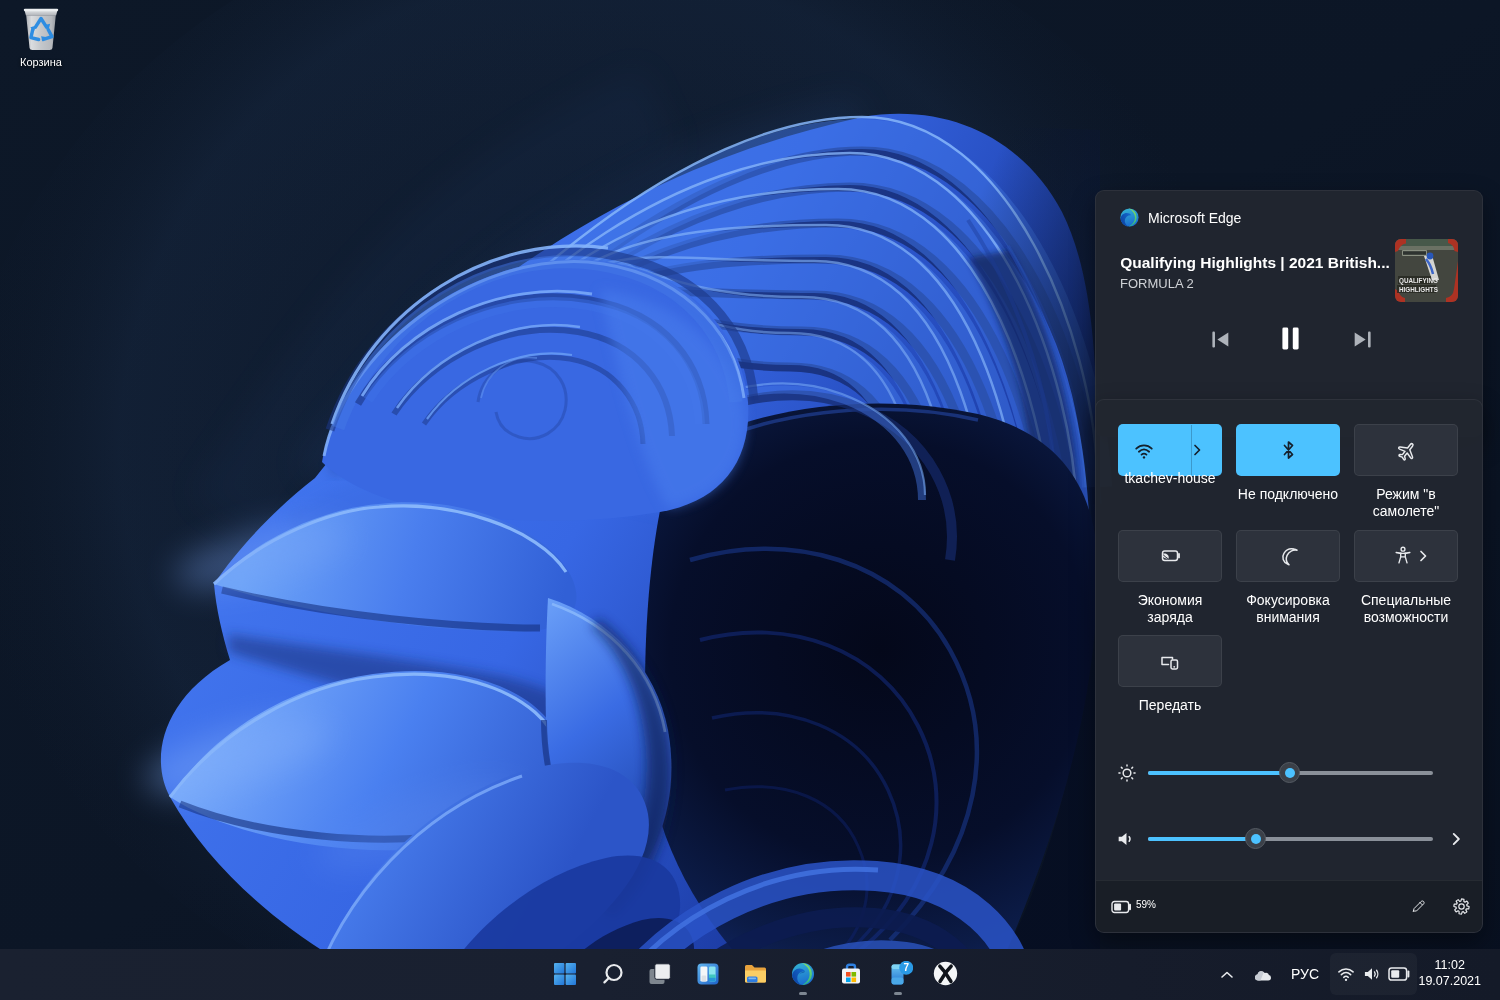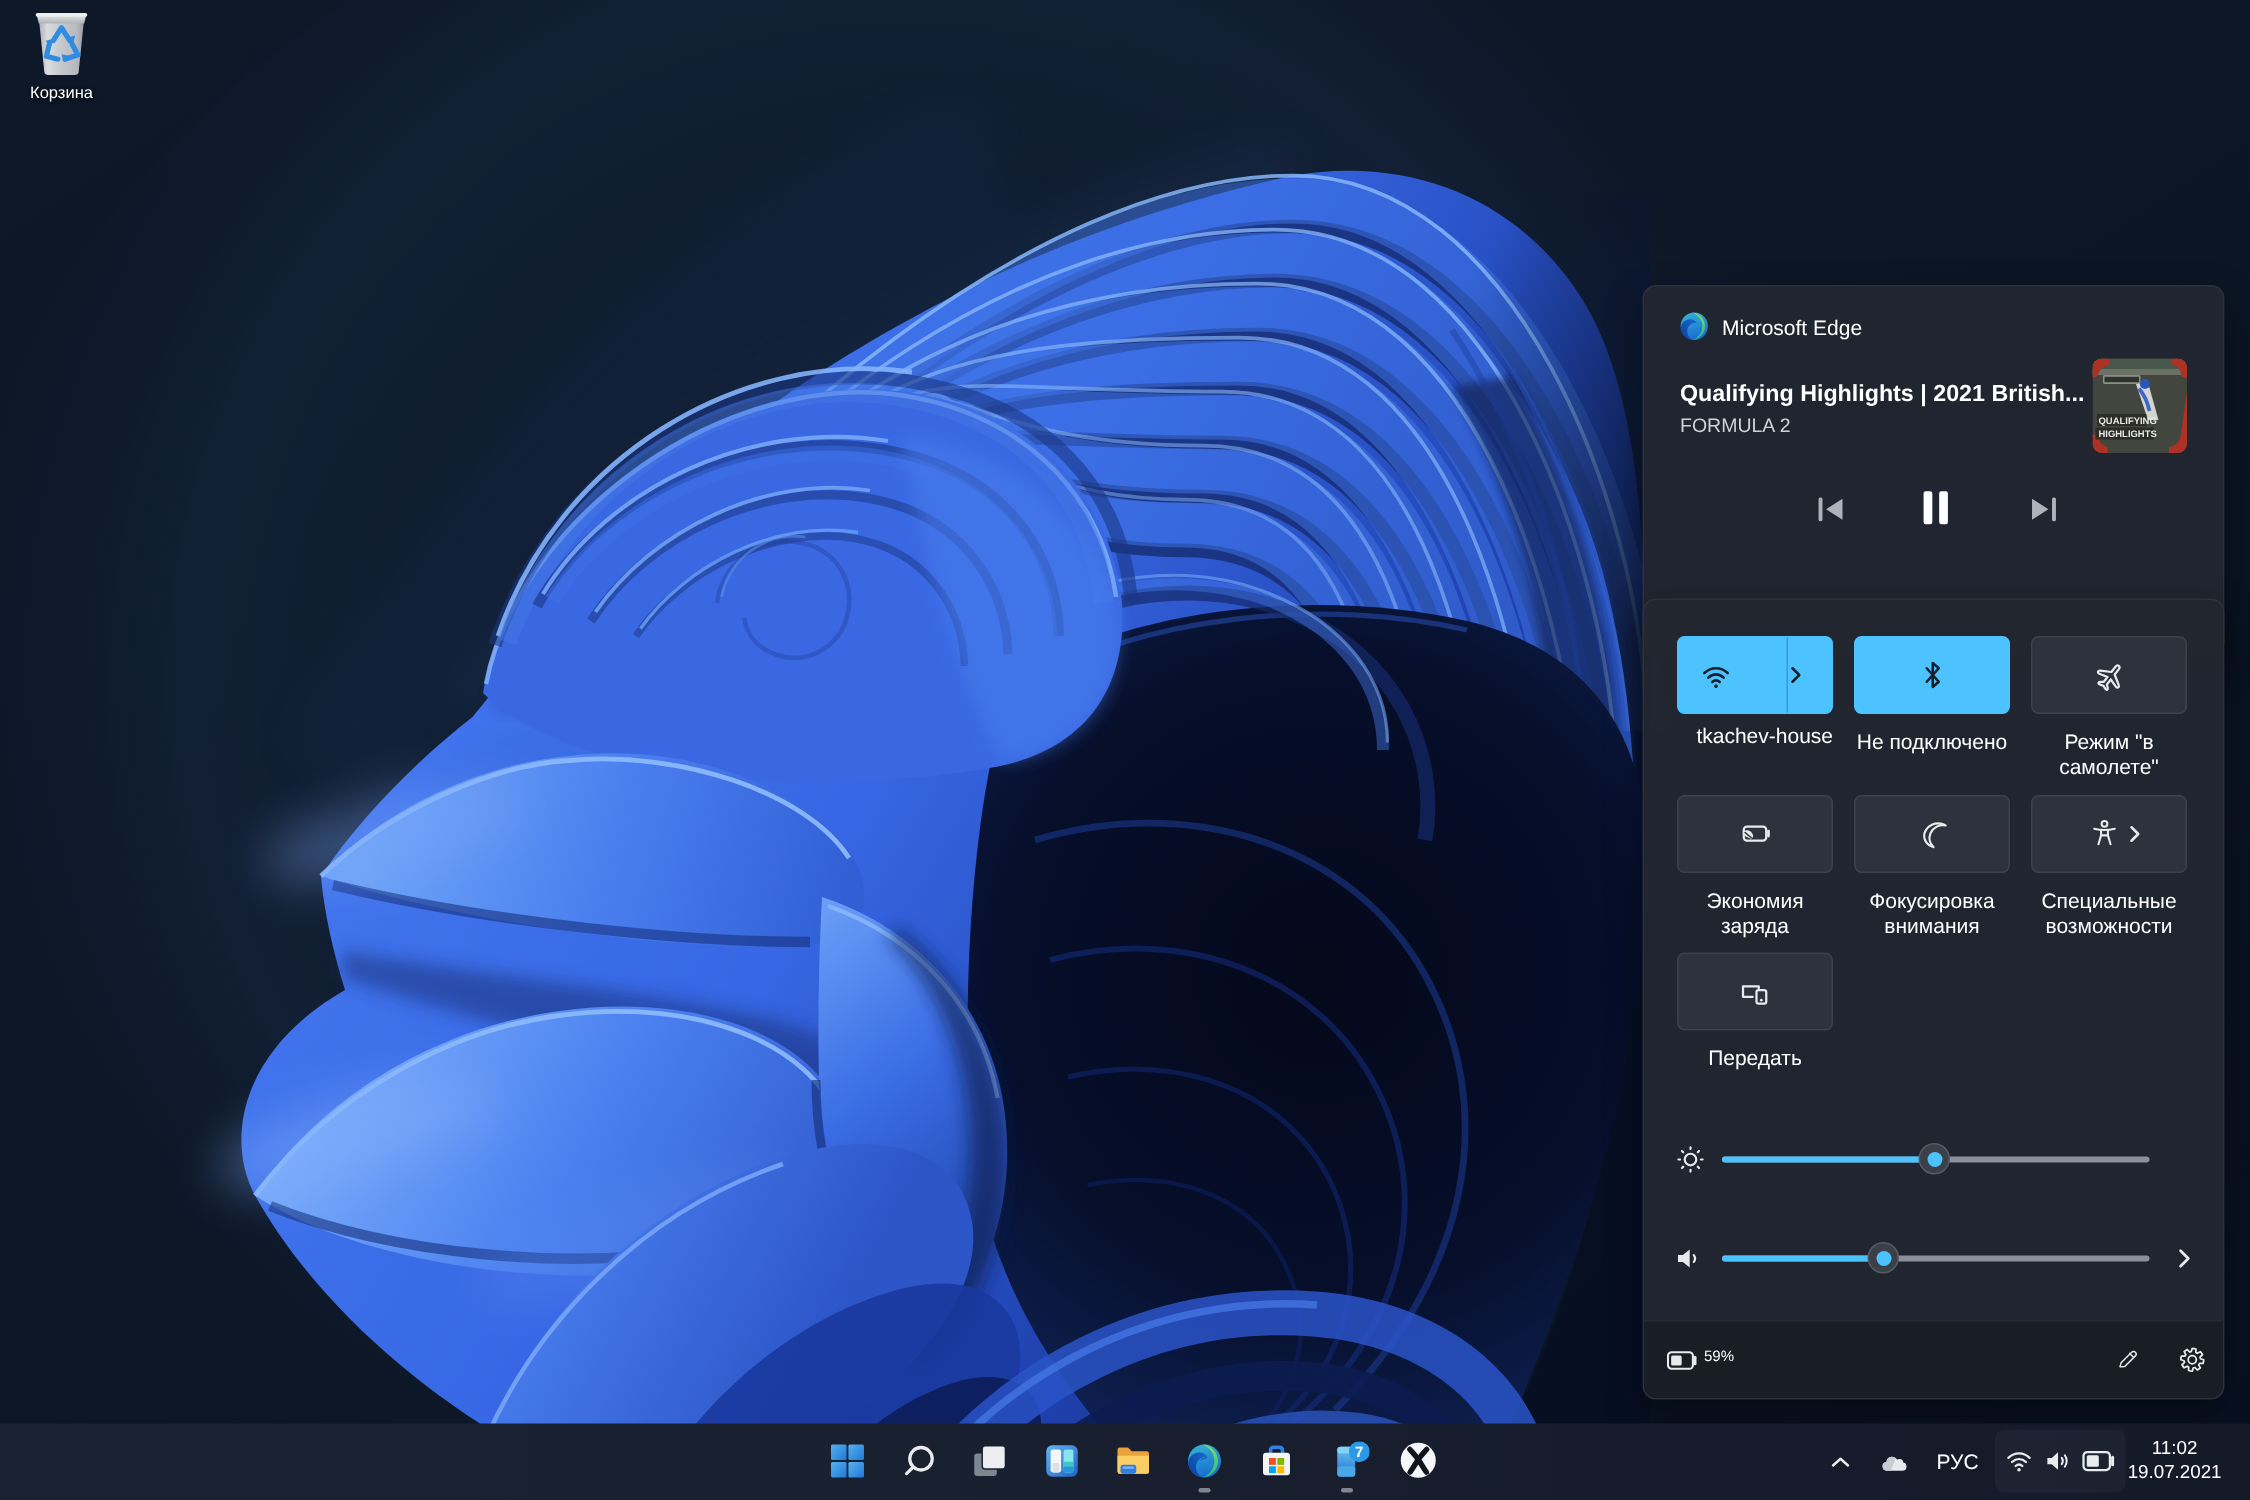--- a/index.html
+++ b/index.html
@@ -203,21 +203,21 @@
     </g>
     <g fill="#2e8de2">
       <path d="M26.2 20.3 l5.4 -1.4 -1.6 5.8 Z"></path>
       <path d="M27.2 33 l-3.4 4.6 -1.8 -5.6 Z"></path>
       <path d="M14.6 26.8 l-3.8 -4.2 5.8 -1.4 Z"></path>
     </g>
   </svg>
   <div style="color:#fff;font-size:11px;margin-top:4px;text-shadow:0 1px 3px rgba(0,0,0,.95)">Корзина</div>
 </div>
 
-<div class="panel" id="media" style="left:1095px;top:190px;width:388px;height:247px;">
+<div class="panel" id="media" style="left:1095px;top:190px;width:388px;height:247px;text-align:center;">
   <svg class="abs" style="left:24px;top:17px" width="19" height="19" viewBox="0 0 24 24">
     <defs>
       <linearGradient id="eg1" x1="0" y1="0" x2=".3" y2="1">
           <stop offset="0" stop-color="#35b7d4"></stop>
           <stop offset="1" stop-color="#1b6fd0"></stop>
         </linearGradient>
       <linearGradient id="eg2" x1=".5" y1="0" x2=".5" y2="1">
           <stop offset="0" stop-color="#8ae05c"></stop>
           <stop offset="1" stop-color="#27b789"></stop>
         </linearGradient>
@@ -288,21 +288,21 @@
     <path d="M5 2.5 L9.5 7 L5 11.5"></path>
   </svg>
   <div class="tile on" style="left:140px;top:24px;"></div>
   <svg class="abs" style="left:184px;top:39px" width="17" height="22" viewBox="0 0 16 22" fill="none" stroke="#15202c" stroke-width="1.7" stroke-linejoin="round" stroke-linecap="round">
     <path d="M4 6.5 L12 15.5 L8 19 V3 L12 6.5 L4 15.5"></path>
   </svg>
   <div class="tile off" style="left:258px;top:24px;"></div>
   <svg class="abs" style="left:300px;top:40px" width="22" height="22" viewBox="0 0 24 24" fill="none" stroke="#e8eaed" stroke-width="1.6" stroke-linecap="round" stroke-linejoin="round">
     <path transform="rotate(38 12 12)" d="M10.5 4.2 C10.5 3 11.2 2.2 12 2.2 C12.8 2.2 13.5 3 13.5 4.2 L13.5 9 L20.5 13.2 C21.2 13.6 21.5 14.2 21.3 14.8 C21.1 15.4 20.4 15.6 19.6 15.4 L13.5 13.6 L13.5 18.2 L15.6 19.8 C16.1 20.2 16.2 20.7 16 21.1 C15.8 21.5 15.3 21.6 14.7 21.4 L12 20.5 L9.3 21.4 C8.7 21.6 8.2 21.5 8 21.1 C7.8 20.7 7.9 20.2 8.4 19.8 L10.5 18.2 L10.5 13.6 L4.4 15.4 C3.6 15.6 2.9 15.4 2.7 14.8 C2.5 14.2 2.8 13.6 3.5 13.2 L10.5 9 Z"></path>
   </svg>
-  <div class="lbl" style="left:22px;top:82px;width:104px;text-align:right;">tkachev-house</div>
+  <div class="lbl" style="left:22px;top:70px;width:104px;">tkachev-house</div>
   <div class="lbl" style="left:140px;top:86px;width:104px;">Не подключено</div>
   <div class="lbl" style="left:258px;top:86px;width:104px;">Режим "в<br>самолете"</div>
 
   <div class="tile off" style="left:22px;top:130px;"></div>
   <svg class="abs" style="left:62px;top:146px" width="24" height="20" viewBox="0 0 24 20" fill="none" stroke="#e8eaed" stroke-width="1.5" stroke-linecap="round" stroke-linejoin="round">
     <rect x="4.5" y="5" width="15" height="9.4" rx="2.2"></rect>
     <path d="M21 8 v3.4" stroke-width="1.8"></path>
     <path d="M8.2 12.6 C5.6 12.2 4.2 10.4 4.4 8 C6 7.2 8.2 7.4 9.6 8.8 C11 10.2 11 12 10.2 13.4 C9.5 13.2 8.8 13 8.2 12.6 Z" fill="#e8eaed" stroke="none"></path>
     <path d="M5.4 9 C7 10.6 8.6 11.8 10.4 13" stroke="#2d323c" stroke-width="1"></path>
   </svg>

